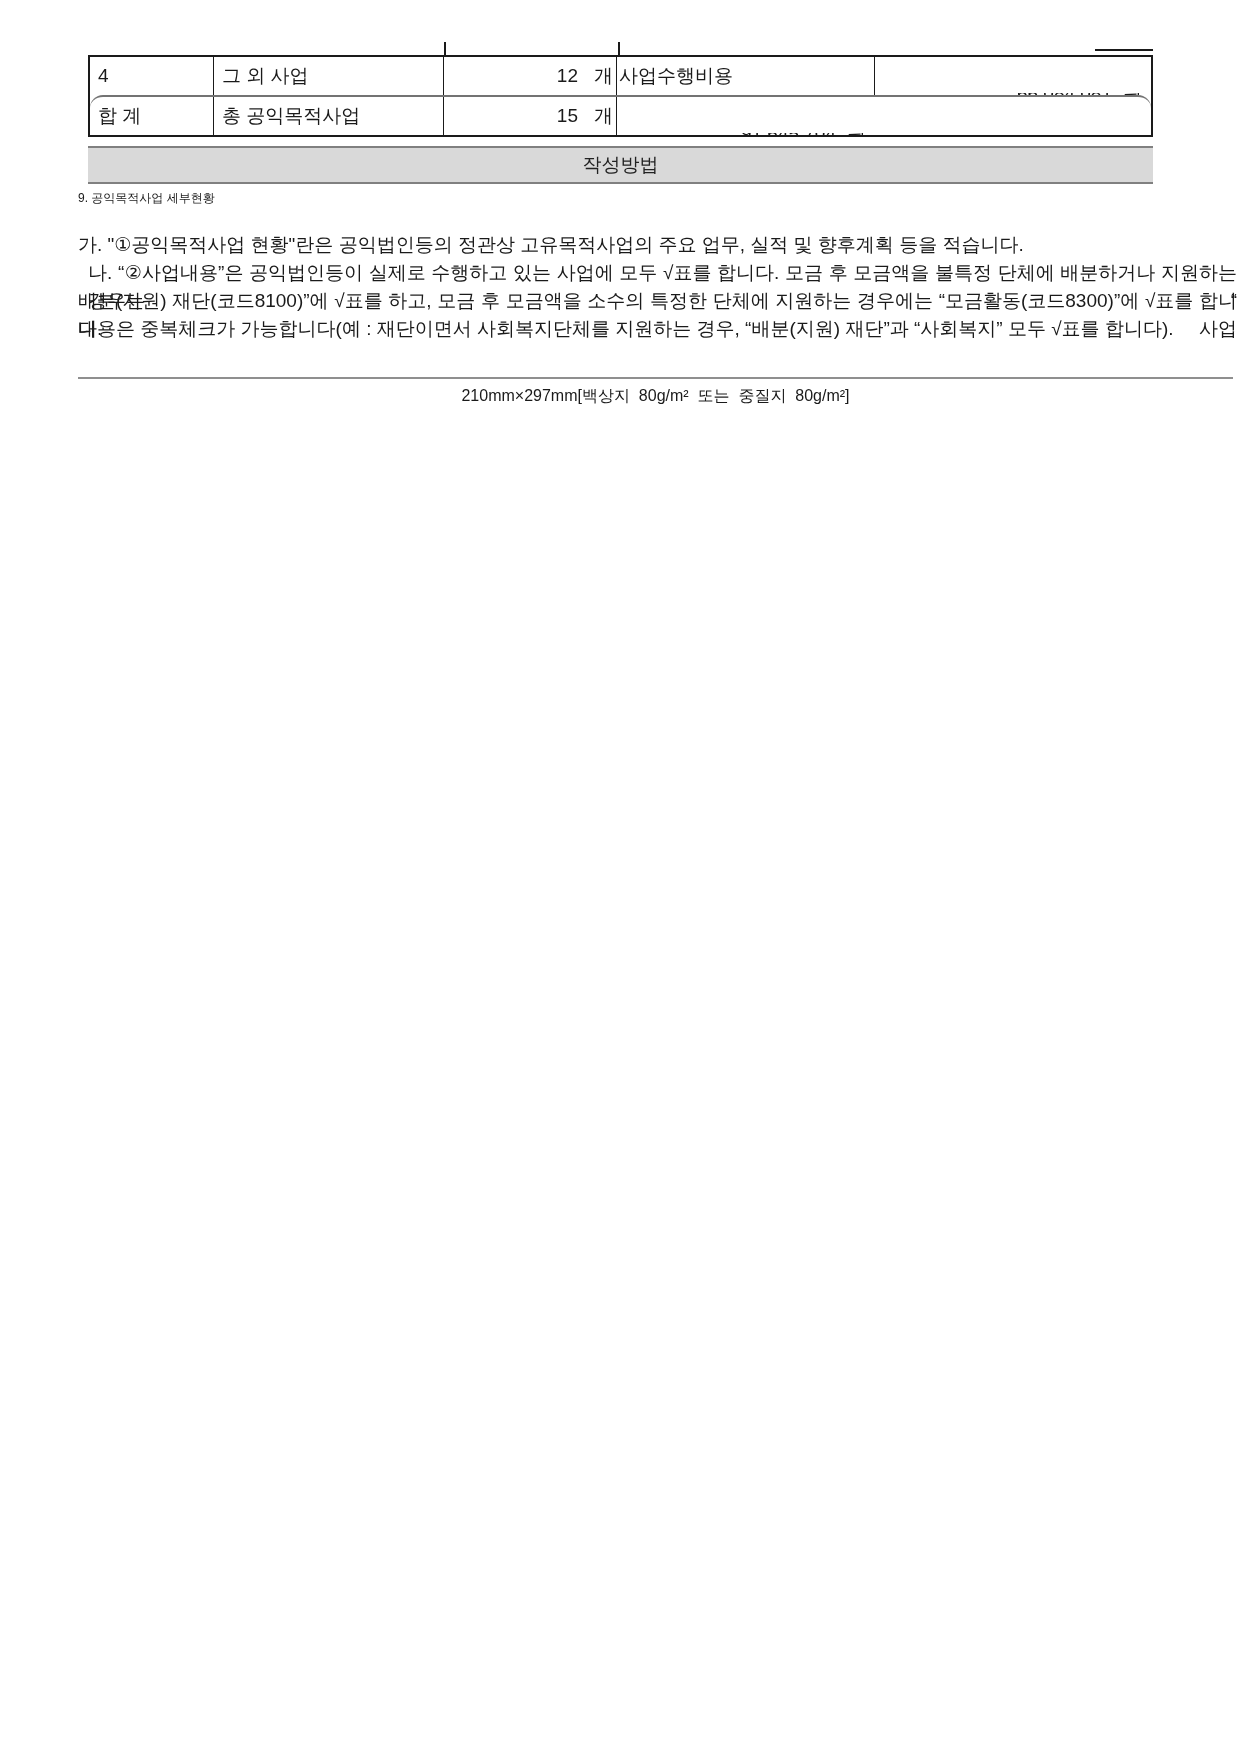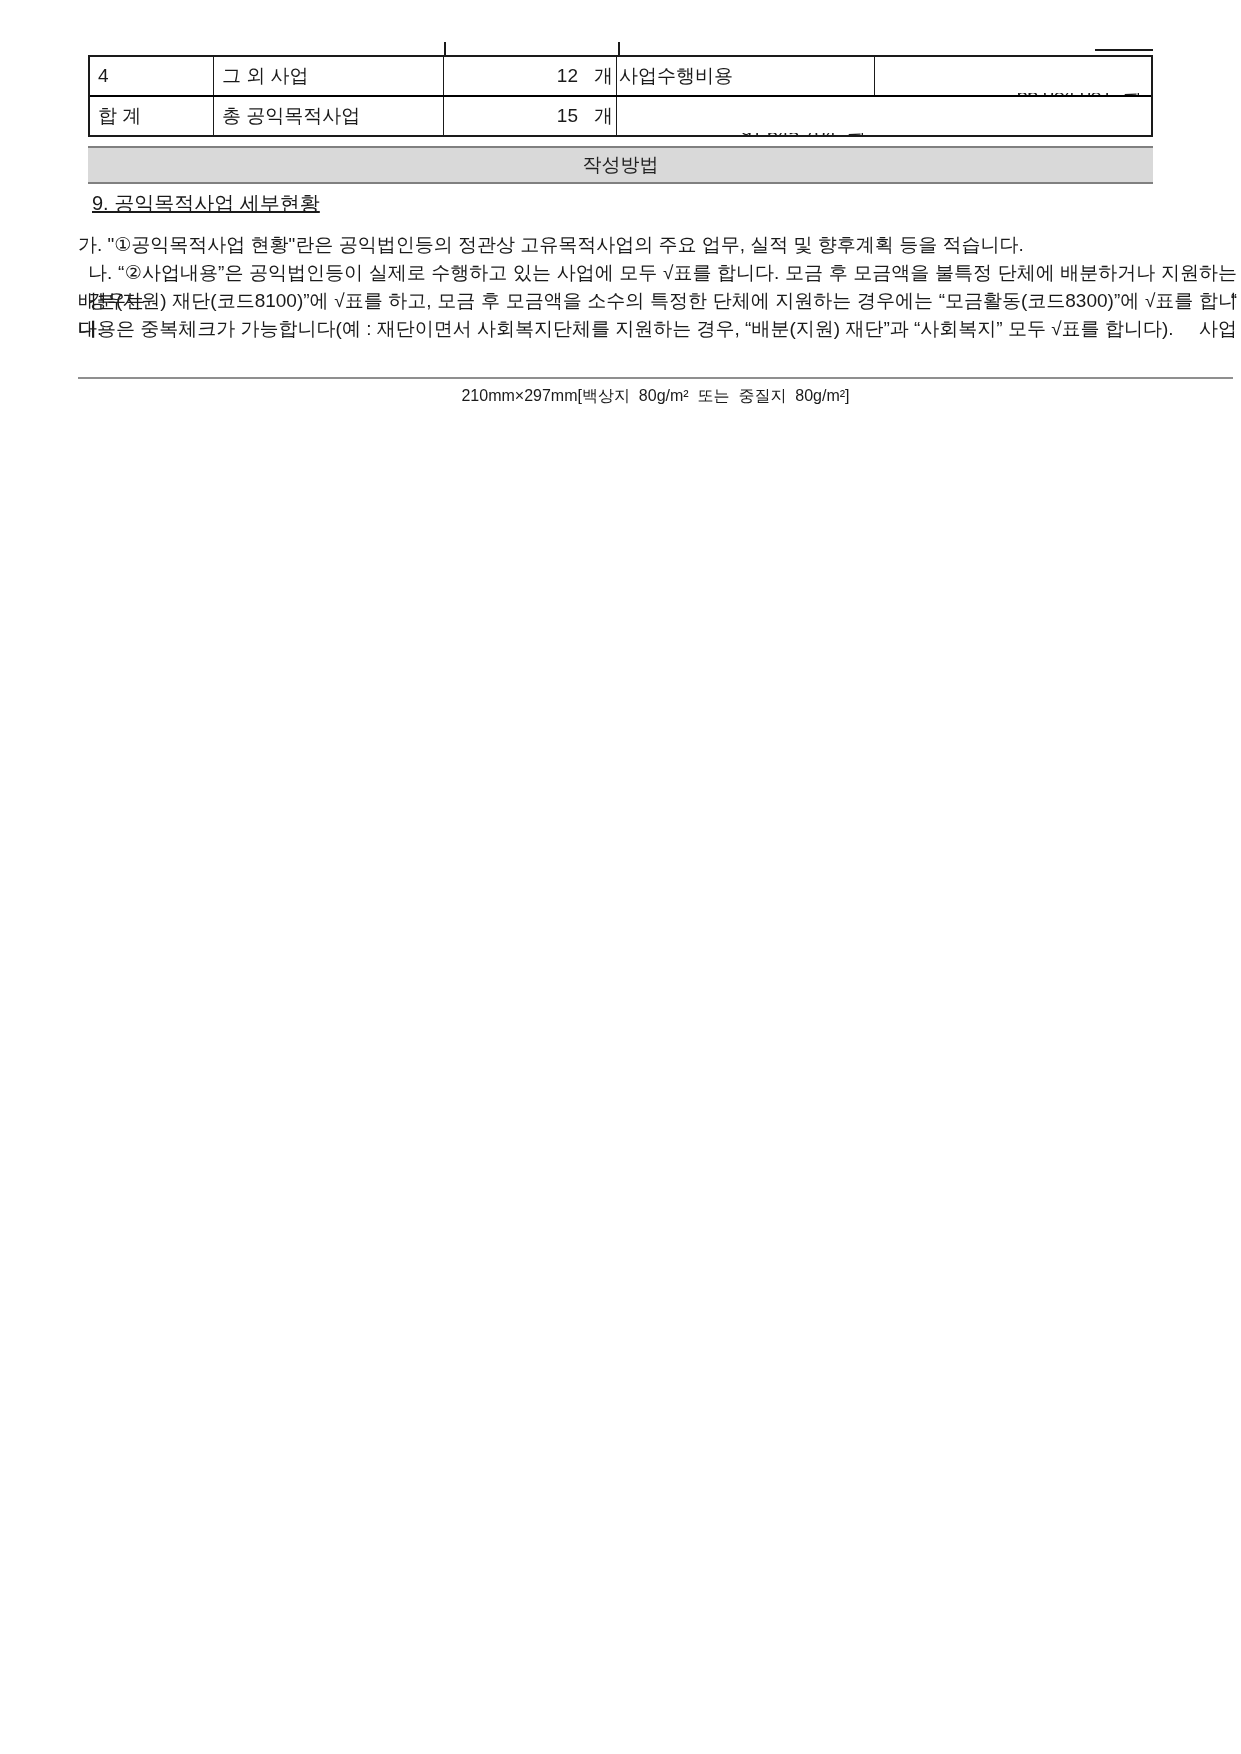--- a/index.html
+++ b/index.html
@@ -24,21 +24,21 @@
     width: 1065px;
     border: 2px solid #1a1a1a;
     box-sizing: border-box;
     font-size: 19px;
   }
   .tr {
     display: grid;
     grid-template-columns: 124px 230px 173px 258px 1fr;
     height: 38px;
   }
-  .tr + .tr { border-top: 2px solid #000000; }
+  .tr + .tr { border-top: 2px solid #737373; border-radius: 13px; }
   .td {
     display: flex;
     align-items: center;
     border-right: 1.5px solid #1a1a1a;
     padding: 0 8px;
     box-sizing: border-box;
     white-space: nowrap;
     overflow: hidden;
   }
   .td:last-child { border-right: none; margin-top: 36px; }
@@ -59,23 +59,22 @@
     align-items: center;
     justify-content: center;
     font-size: 19px;
     color: #222222;
     text-align: right;
   }
 
   
   .heading {
     position: absolute;
-    left: 92px; top: 190px;
-    font-size: 20px;
-    text-decoration: underline;
+    left: 78px; top: 190px;
+    font-size: 12px;
   }
   .body-text {
     position: absolute;
     left: 78px; top: 231px;
     width: 1159px;
     font-size: 19px;
   }
   .line {
     height: 28px;
     line-height: 28px;

